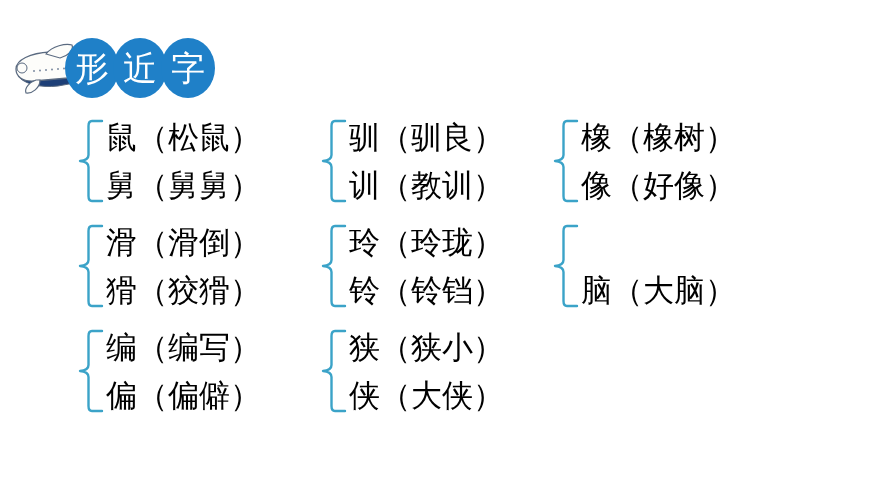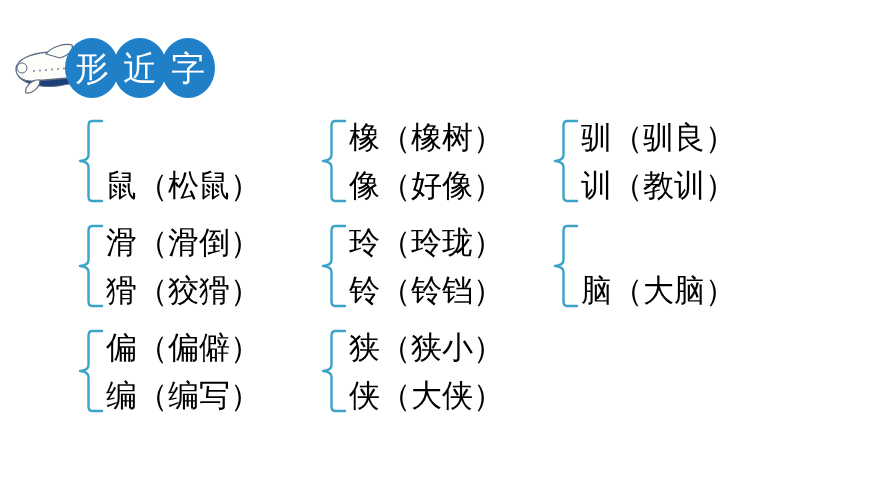--- a/index.html
+++ b/index.html
@@ -141,45 +141,46 @@
 
 </div>
 
 <div id="pairs-grid">
     <div class="pair-group">
       <div class="brace"><svg viewBox="0 0 26 86" width="26" height="86">
           <path d="M24 3 L14 3 C11.5 3 10.5 5 10.5 8 L10.5 37 C10.5 40.5 8 42.5 2 43 C8 43.5 10.5 45.5 10.5 49 L10.5 78 C10.5 81 11.5 83 14 83 L24 83" fill="none" stroke="#3ba3c8" stroke-width="2.4" stroke-linecap="round" stroke-linejoin="round"></path>
         </svg></div>
       <div class="pair-lines">
         <div class="pair-line">鼠（松鼠）</div>
+        <div class="pair-line">舅（舅舅）</div>
+      </div>
+    </div>
+    <div class="pair-group">
+      <div class="brace"><svg viewBox="0 0 26 86" width="26" height="86">
+          <path d="M24 3 L14 3 C11.5 3 10.5 5 10.5 8 L10.5 37 C10.5 40.5 8 42.5 2 43 C8 43.5 10.5 45.5 10.5 49 L10.5 78 C10.5 81 11.5 83 14 83 L24 83" fill="none" stroke="#3ba3c8" stroke-width="2.4" stroke-linecap="round" stroke-linejoin="round"></path>
+        </svg></div>
+      <div class="pair-lines">
+        <div class="pair-line">驯（驯良）</div>
+        <div class="pair-line">训（教训）</div>
       </div>
     </div>
     <div class="pair-group">
       <div class="brace"><svg viewBox="0 0 26 86" width="26" height="86">
           <path d="M24 3 L14 3 C11.5 3 10.5 5 10.5 8 L10.5 37 C10.5 40.5 8 42.5 2 43 C8 43.5 10.5 45.5 10.5 49 L10.5 78 C10.5 81 11.5 83 14 83 L24 83" fill="none" stroke="#3ba3c8" stroke-width="2.4" stroke-linecap="round" stroke-linejoin="round"></path>
         </svg></div>
       <div class="pair-lines">
         <div class="pair-line">橡（橡树）</div>
         <div class="pair-line">像（好像）</div>
       </div>
     </div>
     <div class="pair-group">
       <div class="brace"><svg viewBox="0 0 26 86" width="26" height="86">
           <path d="M24 3 L14 3 C11.5 3 10.5 5 10.5 8 L10.5 37 C10.5 40.5 8 42.5 2 43 C8 43.5 10.5 45.5 10.5 49 L10.5 78 C10.5 81 11.5 83 14 83 L24 83" fill="none" stroke="#3ba3c8" stroke-width="2.4" stroke-linecap="round" stroke-linejoin="round"></path>
         </svg></div>
       <div class="pair-lines">
-        <div class="pair-line">驯（驯良）</div>
-        <div class="pair-line">训（教训）</div>
-      </div>
-    </div>
-    <div class="pair-group">
-      <div class="brace"><svg viewBox="0 0 26 86" width="26" height="86">
-          <path d="M24 3 L14 3 C11.5 3 10.5 5 10.5 8 L10.5 37 C10.5 40.5 8 42.5 2 43 C8 43.5 10.5 45.5 10.5 49 L10.5 78 C10.5 81 11.5 83 14 83 L24 83" fill="none" stroke="#3ba3c8" stroke-width="2.4" stroke-linecap="round" stroke-linejoin="round"></path>
-        </svg></div>
-      <div class="pair-lines">
         <div class="pair-line">滑（滑倒）</div>
         <div class="pair-line">猾（狡猾）</div>
       </div>
     </div>
     <div class="pair-group">
       <div class="brace"><svg viewBox="0 0 26 86" width="26" height="86">
           <path d="M24 3 L14 3 C11.5 3 10.5 5 10.5 8 L10.5 37 C10.5 40.5 8 42.5 2 43 C8 43.5 10.5 45.5 10.5 49 L10.5 78 C10.5 81 11.5 83 14 83 L24 83" fill="none" stroke="#3ba3c8" stroke-width="2.4" stroke-linecap="round" stroke-linejoin="round"></path>
         </svg></div>
       <div class="pair-lines">
         <div class="pair-line">玲（玲珑）</div>
@@ -192,22 +193,22 @@
         </svg></div>
       <div class="pair-lines">
         <div class="pair-line">脑（大脑）</div>
       </div>
     </div>
     <div class="pair-group">
       <div class="brace"><svg viewBox="0 0 26 86" width="26" height="86">
           <path d="M24 3 L14 3 C11.5 3 10.5 5 10.5 8 L10.5 37 C10.5 40.5 8 42.5 2 43 C8 43.5 10.5 45.5 10.5 49 L10.5 78 C10.5 81 11.5 83 14 83 L24 83" fill="none" stroke="#3ba3c8" stroke-width="2.4" stroke-linecap="round" stroke-linejoin="round"></path>
         </svg></div>
       <div class="pair-lines">
+        <div class="pair-line">编（编写）</div>
         <div class="pair-line">偏（偏僻）</div>
-        <div class="pair-line">编（编写）</div>
       </div>
     </div>
     <div class="pair-group">
       <div class="brace"><svg viewBox="0 0 26 86" width="26" height="86">
           <path d="M24 3 L14 3 C11.5 3 10.5 5 10.5 8 L10.5 37 C10.5 40.5 8 42.5 2 43 C8 43.5 10.5 45.5 10.5 49 L10.5 78 C10.5 81 11.5 83 14 83 L24 83" fill="none" stroke="#3ba3c8" stroke-width="2.4" stroke-linecap="round" stroke-linejoin="round"></path>
         </svg></div>
       <div class="pair-lines">
         <div class="pair-line">狭（狭小）</div>
         <div class="pair-line">侠（大侠）</div>
       </div>

